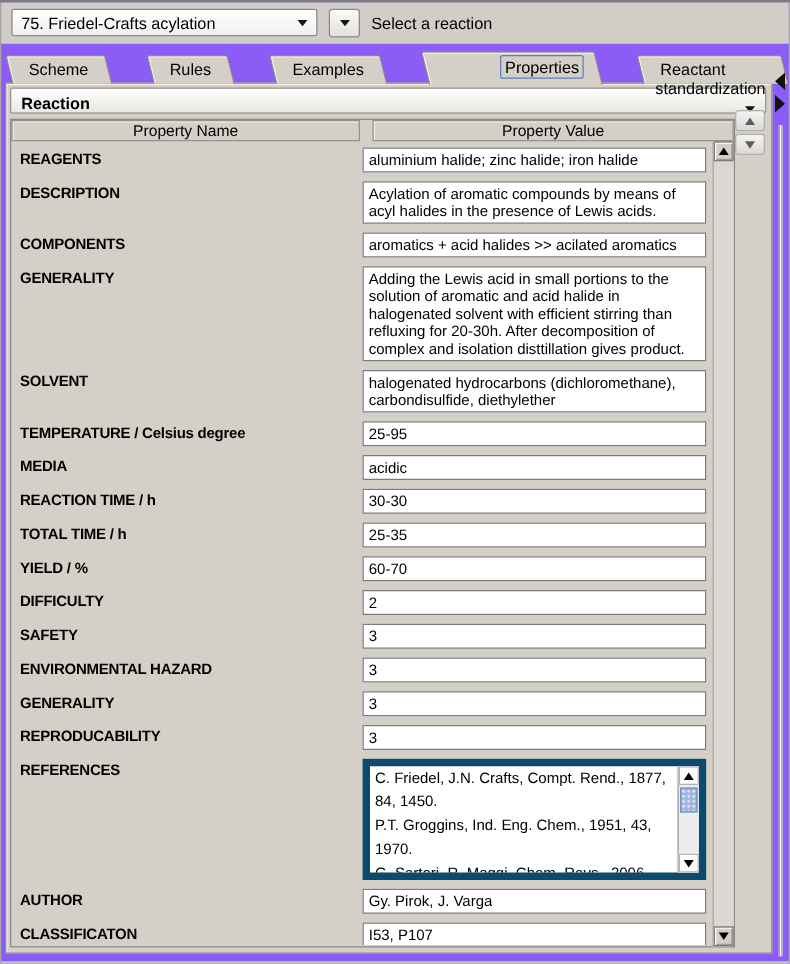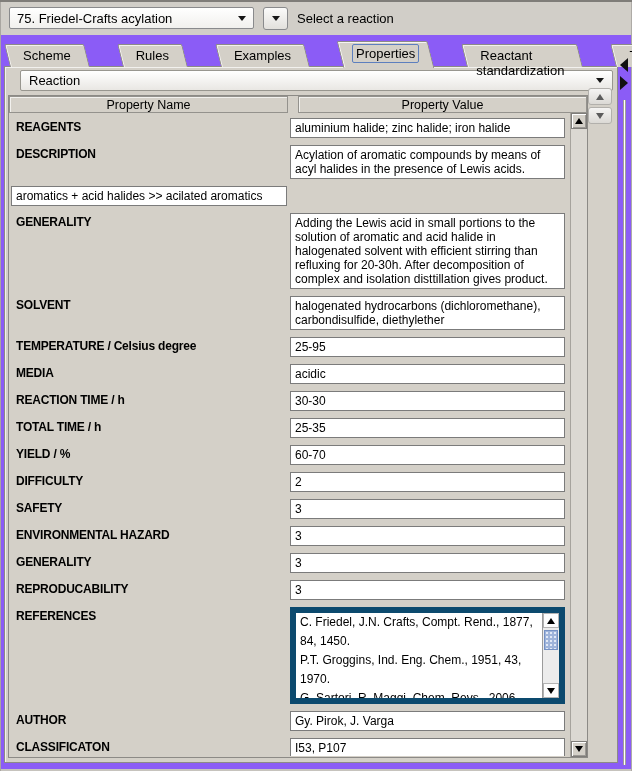--- a/index.html
+++ b/index.html
@@ -27,30 +27,30 @@
   .tabstrip{position:absolute;left:7px;top:40px;height:27px;display:flex;align-items:flex-end;z-index:5;gap:30px;}
   .tab{position:relative;height:23px;padding:4px 12px 0;font-size:13px;cursor:default;margin-right:3px;}
   .tab::before{
     content:"";position:absolute;inset:0;background:#d4d0c8;
     border:1px solid #8c8a86;border-bottom:none;border-radius:2px 2px 0 0;
     transform:skewX(14deg);box-shadow:inset 1px 1px 0 #f2f1ee;
   }
   .tab>span{position:relative;z-index:1;padding:1px 3px;border:1px solid transparent;}
   .tab.selected{height:27px;padding-top:5px;margin-bottom:-1px;z-index:6;}
   .tab.selected::before{box-shadow:inset 1px 1px 0 #f6f5f3;}
-  .tab.selected>span{border:1px solid #5d7fbe;border-radius:2px;}
+  .tab.selected>span{border:1px solid #5d7fbe;border-radius:2px;margin-left:48px;}
 
   .panel{
     position:absolute;left:4px;top:66px;width:614px;height:697px;background:#d4d0c8;
     border:1px solid #8c8a86;box-shadow:inset 1px 1px 0 #f2f1ee;z-index:1;
   }
   .section-combo{
-    position:absolute;left:15px;top:3px;right:4px;height:21px;
+    position:absolute;left:3px;top:3px;right:4px;height:21px;
     background:linear-gradient(#ffffff,#e9e7e3);border:1px solid #98968f;border-radius:2px;
-    display:flex;align-items:center;padding:0 8px;font-size:13px;cursor:default;
+    display:flex;align-items:flex-end;padding:0 8px;font-size:13px;cursor:default;font-weight:bold;
   }
   .grid-wrap{position:absolute;left:3px;top:28px;width:580px;bottom:4px;border:1px solid #8c8a86;background:#d4d0c8;}
   .theader{display:flex;height:17px;}
   .hcell{
     background:#d4d0c8;border:1px solid #94928d;box-shadow:inset 1px 1px 0 #f2f1ee;
     font-size:12.5px;display:flex;align-items:center;justify-content:center;
   }
   .hcell.name{width:279px;}
   .hcell.value{flex:1;margin-left:10px;}
   .rows{position:absolute;left:0;top:17px;right:18px;bottom:1px;padding:5px 4px 0 2px;overflow:hidden;}
@@ -133,20 +133,21 @@
       <div class="rows">
           <div class="prow">
             <div class="plabel">REAGENTS</div>
             <div class="pfield">aluminium halide; zinc halide; iron halide</div>
           </div>
           <div class="prow">
             <div class="plabel">DESCRIPTION</div>
             <div class="pfield">Acylation of aromatic compounds by means of acyl halides in the presence of Lewis acids.</div>
           </div>
           <div class="prow">
+            <div class="plabel">COMPONENTS</div>
             <div class="pfield">aromatics + acid halides &gt;&gt; acilated aromatics</div>
           </div>
           <div class="prow">
             <div class="plabel">GENERALITY</div>
             <div class="pfield">Adding the Lewis acid in small portions to the solution of aromatic and acid halide in halogenated solvent with efficient stirring than refluxing for 20-30h. After decomposition of complex and isolation disttillation gives product.</div>
           </div>
           <div class="prow">
             <div class="plabel">SOLVENT</div>
             <div class="pfield">halogenated hydrocarbons (dichloromethane), carbondisulfide, diethylether</div>
           </div>

